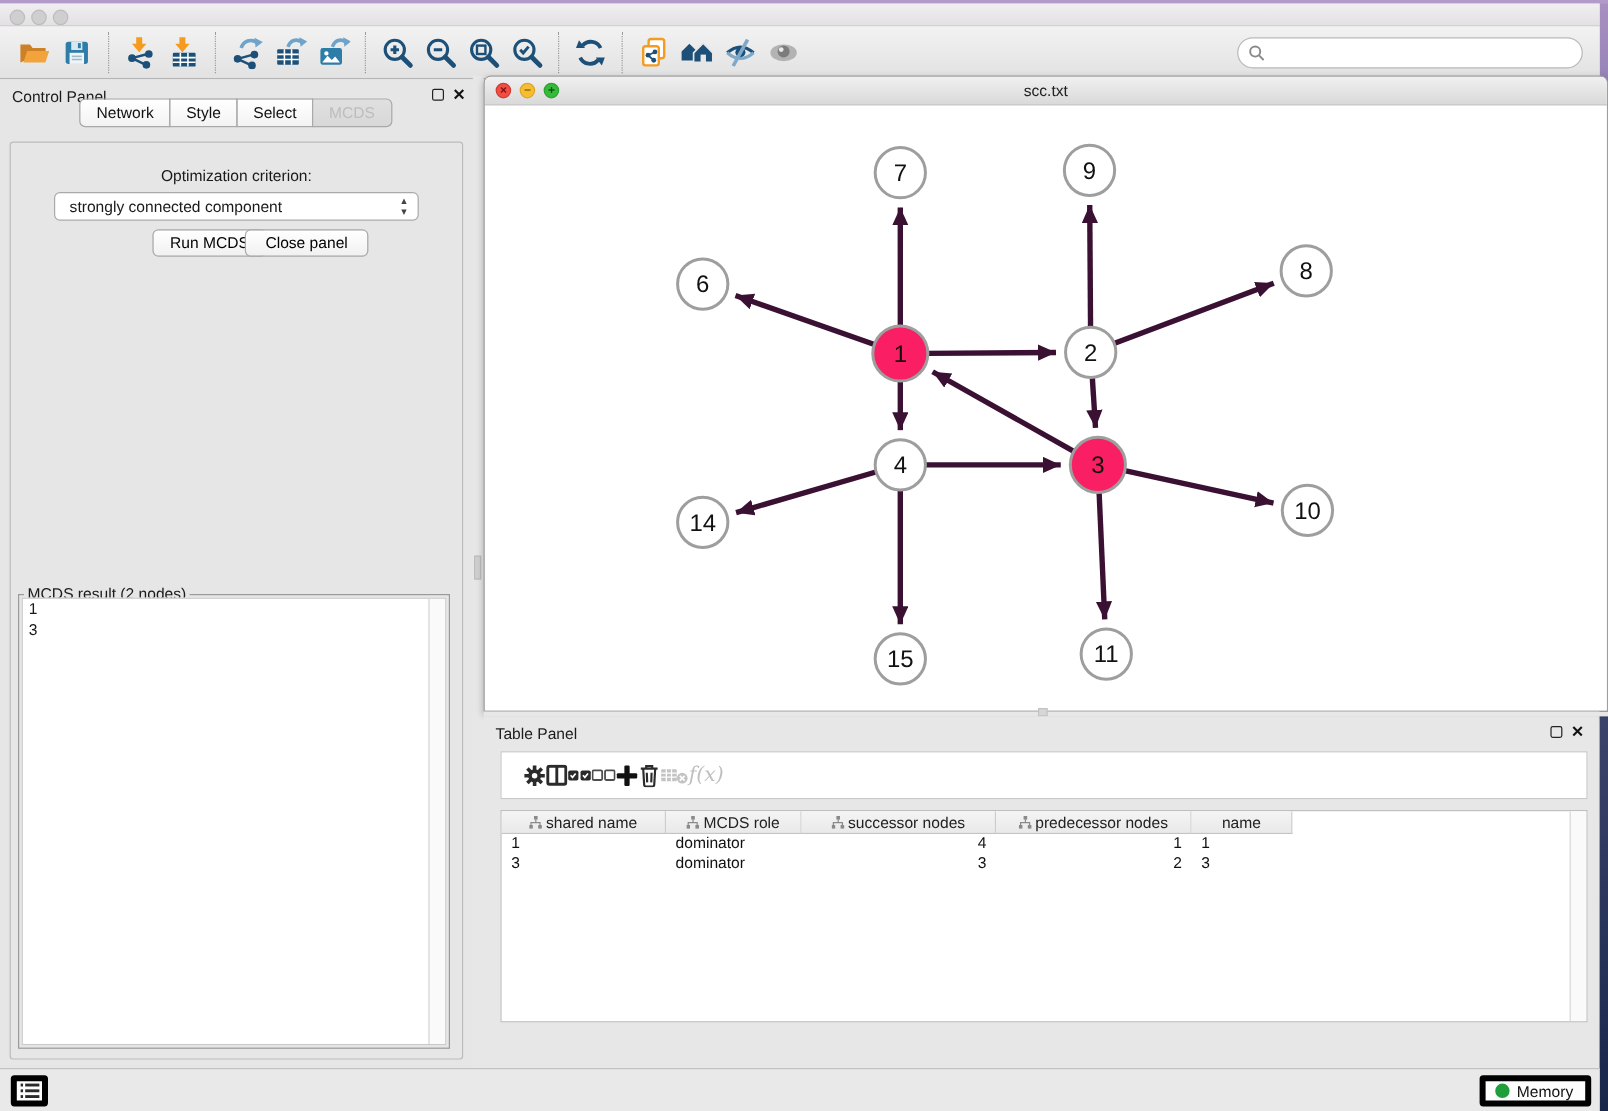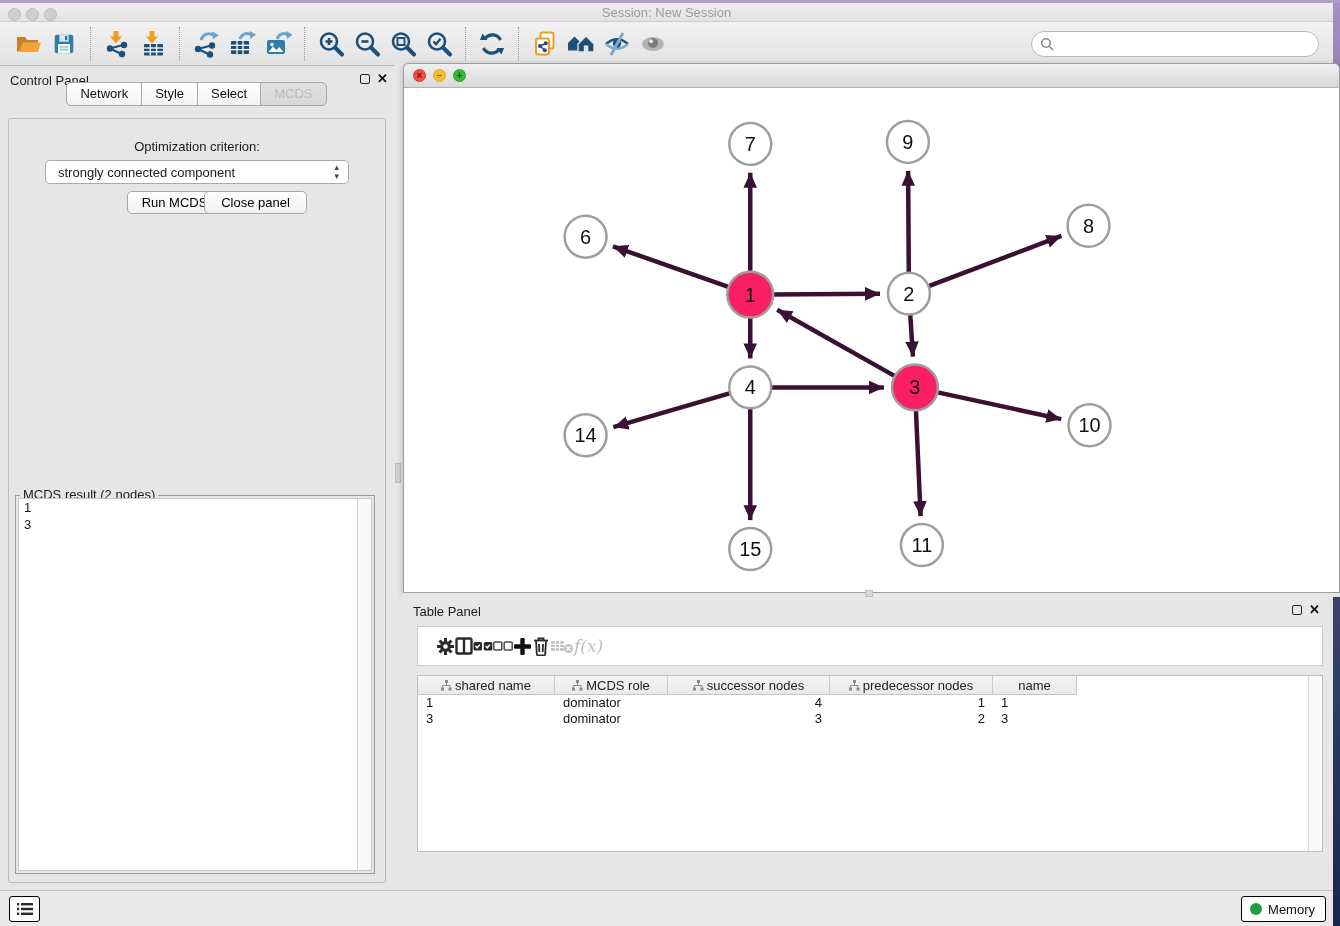--- a/index.html
+++ b/index.html
@@ -86,40 +86,39 @@
   .tbl { position:absolute; left:14px; right:9px; top:78px; bottom:38px; background:#fff; border:1px solid #bfbfbf; overflow:hidden; }
   .tbl-head { display:flex; height:19px; }
   .th { background:linear-gradient(#f4f4f4,#e9e9e9); border-right:1px solid #cccccc; border-bottom:1px solid #c4c4c4;
     display:flex; align-items:center; justify-content:center; gap:3px; font-size:13px; color:#222; cursor:default; }
   .tr { display:flex; height:16px; }
   .td { font-size:13px; color:#111; padding:0 8px; white-space:nowrap; overflow:hidden; }
   .bt-tabs { bottom:6px; }
 
   
   .statusbar { position:absolute; left:0; top:887px; width:1333px; height:36px; background:#e9e9e9; border-top:1px solid #c2c2c2; }
-  .sq-btn { position:absolute; background:#fdfdfd; border:1px solid #000000; border-radius:3px;
+  .sq-btn { position:absolute; background:#fdfdfd; border:5px solid #000000; border-radius:3px;
     display:flex; align-items:center; justify-content:center; cursor:default; }
   .memory-btn { right:7px; top:5px; height:26px; padding:0 10px 0 8px; gap:6px; font-size:13px; color:#111; }
   .memory-dot { width:12px; height:12px; border-radius:50%; background:#1f9e3c; }
 
   .wall-strip { position:absolute; top:3px; right:0; width:7px; height:923px;
     background:linear-gradient(180deg,#a98fc2 0%,#8f7fb2 10%,#41476f 60%,#18264a 100%); }
 </style>
 </head>
 <body>
 
 <div class="wall-strip"></div>
 
 <div class="main-window">
 
   <div class="titlebar">
     <span class="tl gray" style="left:8px"></span>
     <span class="tl gray" style="left:26px"></span>
     <span class="tl gray" style="left:44px"></span>
-    <div class="title">Session: New Session</div>
   </div>
 
   <div class="toolbar">
     <div class="tbtn">
       <svg width="28" height="28" viewBox="0 0 28 28">
           <path d="M3 22 L3 7 L11 7 L13.2 10 L24 10 L24 13" fill="#cd8126"></path>
           <path d="M5.5 22 L8.6 12.5 L27 12.5 L23.8 22 Z" fill="#f2a33c"></path>
         </svg>
     </div>
     <div class="tbtn">
@@ -345,20 +344,21 @@
 
 <div class="vsplit">
     <div class="knob"></div>
   </div>
 
 <div class="net-frame">
   <div class="net-titlebar">
     <span class="mac-dot mac-red" style="left:9px">×</span>
     <span class="mac-dot mac-yel" style="left:29px">−</span>
     <span class="mac-dot mac-grn" style="left:49px">+</span>
+    <div class="title">scc.txt</div>
   </div>
   <div class="net-canvas">
     <svg id="graph-svg" viewBox="0 0 937 505" preserveAspectRatio="xMidYMid meet">
         <defs>
           <marker id="arrow" markerUnits="userSpaceOnUse" markerWidth="17" markerHeight="15" refX="15" refY="6.8" orient="auto">
             <path d="M0,0 L15,6.8 L0,13.6 Z" fill="#3a1133"></path>
           </marker>
         </defs>
         <line x1="347" y1="186" x2="347" y2="85" stroke="#3a1133" stroke-width="4.5" marker-end="url(#arrow)"></line>
         <line x1="327.18835217887363" y1="200.03590561439194" x2="209.35894222917454" y2="158.61708272298256" stroke="#3a1133" stroke-width="4.5" marker-end="url(#arrow)"></line>

